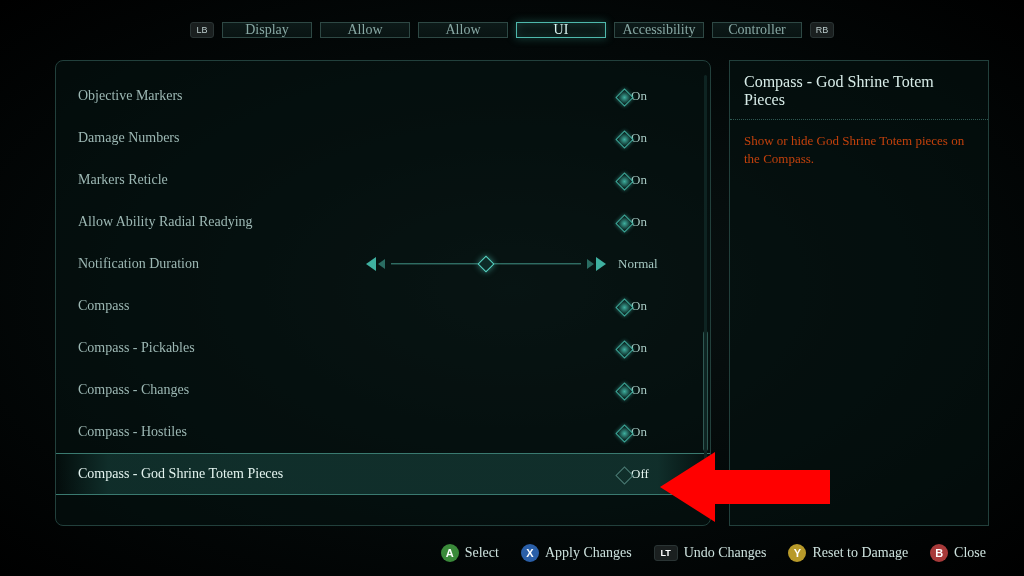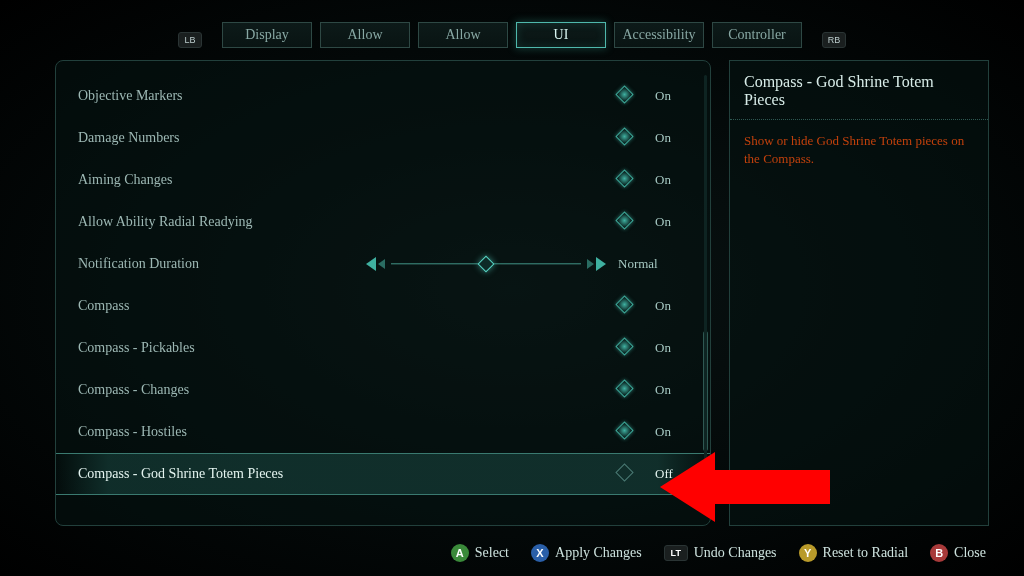--- a/index.html
+++ b/index.html
@@ -8,31 +8,31 @@
     font-family: Georgia, 'Times New Roman', serif;
     background: radial-gradient(ellipse at center, #0a1414 0%, #030808 60%, #000 100%);
     color: #a8c4c0;
     position: relative;
   }
 
   
   .tabbar {
     position: absolute;
     left: 0; right: 0; top: 22px;
-    display: flex; justify-content: center; align-items: flex-end; gap: 20px;
+    display: flex; justify-content: center; align-items: flex-start; gap: 8px;
   }
   .bumper {
     min-width: 24px; height: 16px; padding: 0 4px;
     background: #1a1f1f; border-radius: 3px;
     color: #bcc; font-size: 9px; font-family: Arial, sans-serif;
     display: flex; align-items: center; justify-content: center;
     border: 1px solid #2a3434;
   }
   .tab {
-    width: 90px; height: 26px;
+    width: 90px; height: 16px;
     display: flex; align-items: center; justify-content: center;
     font-size: 14px; color: #88a8a4; cursor: pointer;
     border: 1px solid #2e4844;
     background: linear-gradient(180deg, #0d1a19 0%, #091413 100%);
     position: relative;
   }
   .tab.active {
     color: #d8f4f0;
     border-color: #4fb8ac;
     box-shadow: 0 0 8px 1px rgba(70,200,180,.25), inset 0 0 10px rgba(70,200,180,.15);
@@ -68,21 +68,21 @@
 
   
   .row {
     height: 42px;
     padding: 0 22px;
     display: flex; align-items: center;
     font-size: 14px; color: #9db8b4;
     position: relative;
   }
   .row .label { flex: 1; }
-  .row .value-wrap { display: flex; align-items: flex-start; gap: 24px; min-width: 70px; }
+  .row .value-wrap { display: flex; align-items: flex-end; gap: 0; min-width: 70px; }
   .row .value { color: #a6c8c2; font-size: 13px; }
   .row.selected {
     background: linear-gradient(90deg, rgba(18,60,56,.0) 0%, rgba(26,72,66,.55) 8%, rgba(26,72,66,.55) 92%, rgba(18,60,56,.0) 100%);
     border-top: 1px solid #3a7a70;
     border-bottom: 1px solid #3a7a70;
     color: #e4f4f0;
   }
   .row.selected .value { color: #e4f4f0; }
 
   
@@ -209,21 +209,21 @@
           </div>
         </div>
         <div class="row">
           <span class="label">Damage Numbers</span>
           <div class="value-wrap">
             <span class="diamond on"></span>
             <span class="value">On</span>
           </div>
         </div>
         <div class="row">
-          <span class="label">Aiming Changes</span>
+          <span class="label">Markers Reticle</span>
           <div class="value-wrap">
             <span class="diamond on"></span>
             <span class="value">On</span>
           </div>
         </div>
         <div class="row">
           <span class="label">Allow Ability Radial Readying</span>
           <div class="value-wrap">
             <span class="diamond on"></span>
             <span class="value">On</span>
@@ -296,21 +296,21 @@
   <div class="prompt">
     <span class="btn-icon btn-x">X</span>
     <span>Apply Changes</span>
   </div>
   <div class="prompt">
     <span class="btn-icon btn-lt">LT</span>
     <span>Undo Changes</span>
   </div>
   <div class="prompt">
     <span class="btn-icon btn-y">Y</span>
-    <span>Reset to Radial</span>
+    <span>Reset to Damage</span>
   </div>
   <div class="prompt">
     <span class="btn-icon btn-b">B</span>
     <span>Close</span>
   </div>
 </div>
 
 <div class="anno-arrow">
   <div class="head"></div>
   <div class="shaft"></div>

